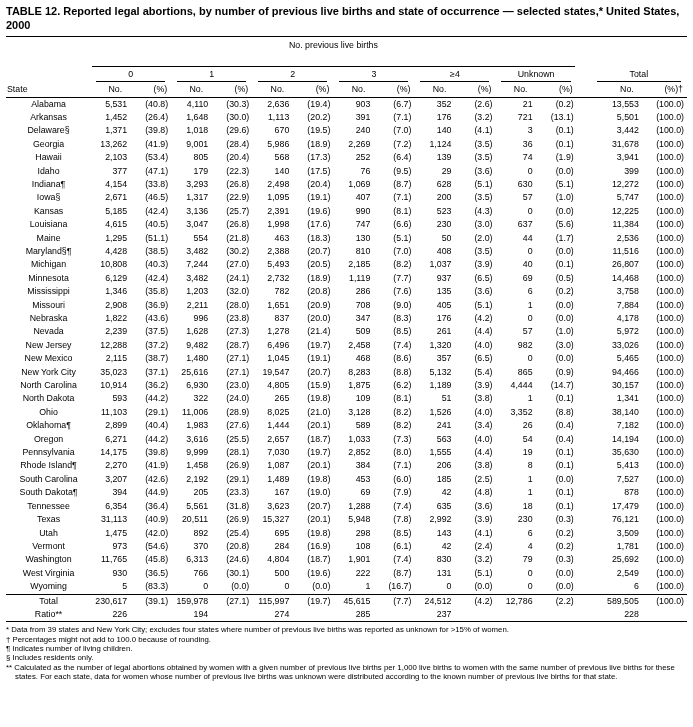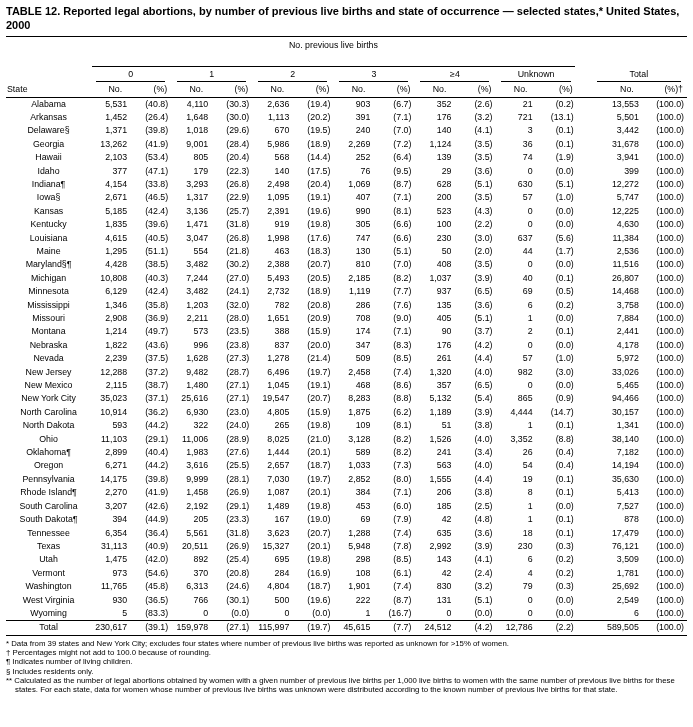--- a/index.html
+++ b/index.html
@@ -181,21 +181,21 @@
           <td class="num">31,678</td>
           <td class="pct">(100.0)</td>
         </tr>
         <tr>
           <td class="state">Hawaii</td>
           <td class="num">2,103</td>
           <td class="pct">(53.4)</td>
           <td class="num">805</td>
           <td class="pct">(20.4)</td>
           <td class="num">568</td>
-          <td class="pct">(14.4)</td>
+          <td class="pct">(17.3)</td>
           <td class="num">252</td>
           <td class="pct">(6.4)</td>
           <td class="num">139</td>
           <td class="pct">(3.5)</td>
           <td class="num">74</td>
           <td class="pct">(1.9)</td>
           <td class="spacer"></td>
           <td class="num">3,941</td>
           <td class="pct">(100.0)</td>
         </tr>
@@ -265,38 +265,20 @@
           <td class="pct">(8.1)</td>
           <td class="num">523</td>
           <td class="pct">(4.3)</td>
           <td class="num">0</td>
           <td class="pct">(0.0)</td>
           <td class="spacer"></td>
           <td class="num">12,225</td>
           <td class="pct">(100.0)</td>
         </tr>
         <tr>
-          <td class="state">Kentucky</td>
-          <td class="num">1,835</td>
-          <td class="pct">(39.6)</td>
-          <td class="num">1,471</td>
-          <td class="pct">(31.8)</td>
-          <td class="num">919</td>
-          <td class="pct">(19.8)</td>
-          <td class="num">305</td>
-          <td class="pct">(6.6)</td>
-          <td class="num">100</td>
-          <td class="pct">(2.2)</td>
-          <td class="num">0</td>
-          <td class="pct">(0.0)</td>
-          <td class="spacer"></td>
-          <td class="num">4,630</td>
-          <td class="pct">(100.0)</td>
-        </tr>
-        <tr>
           <td class="state">Louisiana</td>
           <td class="num">4,615</td>
           <td class="pct">(40.5)</td>
           <td class="num">3,047</td>
           <td class="pct">(26.8)</td>
           <td class="num">1,998</td>
           <td class="pct">(17.6)</td>
           <td class="num">747</td>
           <td class="pct">(6.6)</td>
           <td class="num">230</td>
@@ -406,38 +388,20 @@
           <td class="num">1,651</td>
           <td class="pct">(20.9)</td>
           <td class="num">708</td>
           <td class="pct">(9.0)</td>
           <td class="num">405</td>
           <td class="pct">(5.1)</td>
           <td class="num">1</td>
           <td class="pct">(0.0)</td>
           <td class="spacer"></td>
           <td class="num">7,884</td>
-          <td class="pct">(100.0)</td>
-        </tr>
-        <tr>
-          <td class="state">Montana</td>
-          <td class="num">1,214</td>
-          <td class="pct">(49.7)</td>
-          <td class="num">573</td>
-          <td class="pct">(23.5)</td>
-          <td class="num">388</td>
-          <td class="pct">(15.9)</td>
-          <td class="num">174</td>
-          <td class="pct">(7.1)</td>
-          <td class="num">90</td>
-          <td class="pct">(3.7)</td>
-          <td class="num">2</td>
-          <td class="pct">(0.1)</td>
-          <td class="spacer"></td>
-          <td class="num">2,441</td>
           <td class="pct">(100.0)</td>
         </tr>
         <tr>
           <td class="state">Nebraska</td>
           <td class="num">1,822</td>
           <td class="pct">(43.6)</td>
           <td class="num">996</td>
           <td class="pct">(23.8)</td>
           <td class="num">837</td>
           <td class="pct">(20.0)</td>
@@ -822,20 +786,38 @@
           <td class="num">45,615</td>
           <td class="pct">(7.7)</td>
           <td class="num">24,512</td>
           <td class="pct">(4.2)</td>
           <td class="num">12,786</td>
           <td class="pct">(2.2)</td>
           <td class="spacer"></td>
           <td class="num">589,505</td>
           <td class="pct">(100.0)</td>
         </tr>
+        <tr class="ratio-row">
+          <td class="state">Ratio**</td>
+          <td class="num">226</td>
+          <td class="pct"></td>
+          <td class="num">194</td>
+          <td class="pct"></td>
+          <td class="num">274</td>
+          <td class="pct"></td>
+          <td class="num">285</td>
+          <td class="pct"></td>
+          <td class="num">237</td>
+          <td class="pct"></td>
+          <td class="num"></td>
+          <td class="pct"></td>
+          <td class="spacer"></td>
+          <td class="num">228</td>
+          <td class="pct"></td>
+        </tr>
       </tbody>
   </table>
 
   <div class="footnotes" id="footnotes">
       <div class="fn"><span class="fnsym">*</span><span class="fntext"> Data from 39 states and New York City; excludes four states where number of previous live births was reported as unknown for &gt;15% of women.</span></div>
       <div class="fn"><span class="fnsym">†</span><span class="fntext"> Percentages might not add to 100.0 because of rounding.</span></div>
       <div class="fn"><span class="fnsym">¶</span><span class="fntext"> Indicates number of living children.</span></div>
       <div class="fn"><span class="fnsym">§</span><span class="fntext"> Includes residents only.</span></div>
       <div class="fn"><span class="fnsym">**</span><span class="fntext"> Calculated as the number of legal abortions obtained by women with a given number of previous live births per 1,000 live births to women with the same number of previous live births for these states. For each state, data for women whose number of previous live births was unknown were distributed according to the known number of previous live births for that state.</span></div>
     </div>

